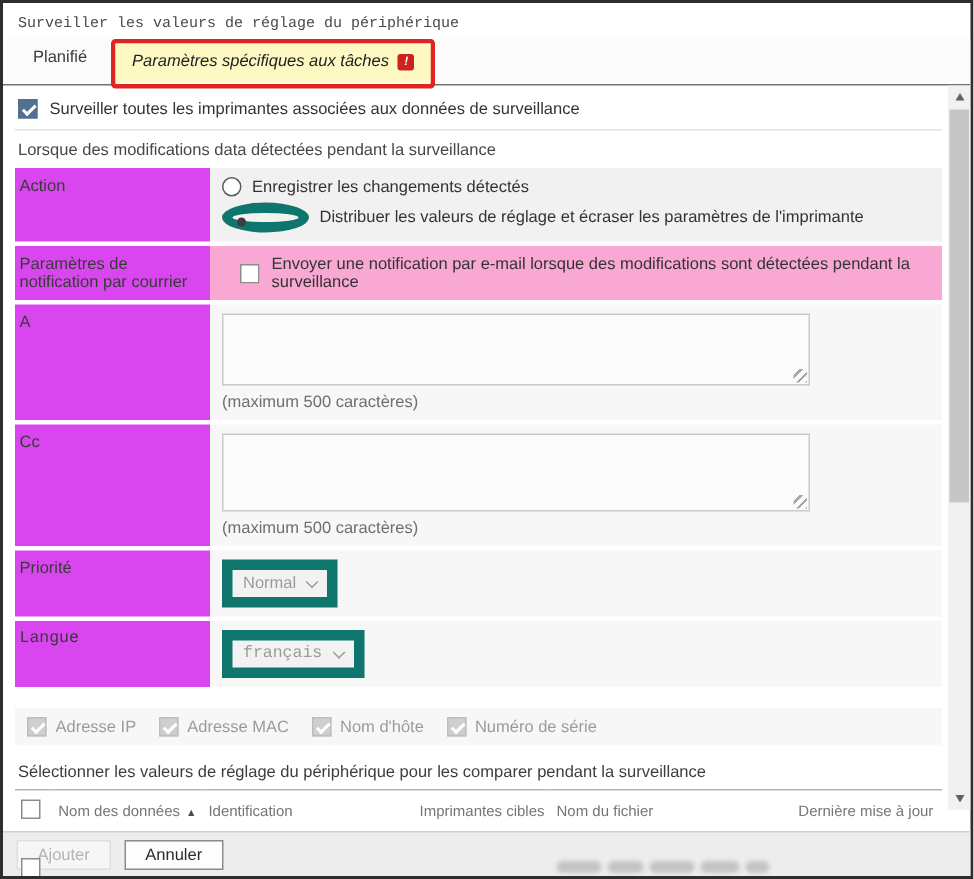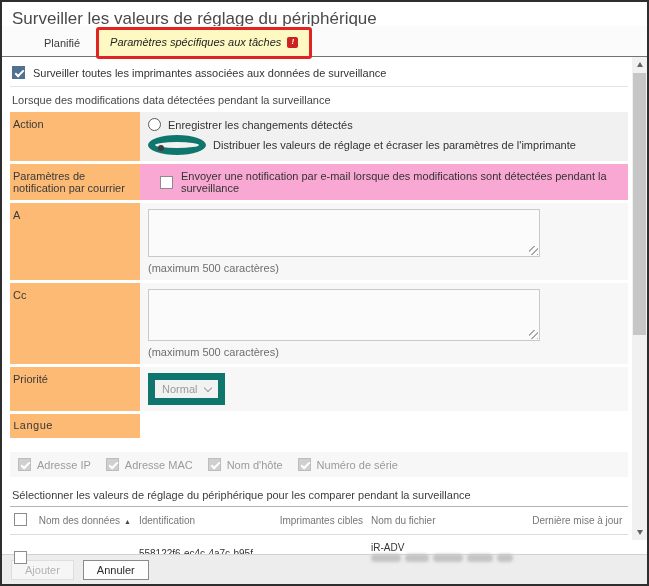--- a/index.html
+++ b/index.html
@@ -4,22 +4,22 @@
 <style>
   * { margin:0; padding:0; box-sizing:border-box; }
   html,body { background:#fff; }
   body { font-family:"Liberation Sans", sans-serif; font-size:11px; color:#333; }
 
   .dialog { width:649px; height:586px; border:2px solid #2e2e2e; background:#fff;
             display:flex; flex-direction:column; overflow:hidden; }
 
   
   .titlebar { padding:7px 10px 3px 10px; height:24px; }
-  .title { color:#4a4a4a; font-size:17px; }
-  .tabbar { height:31px; display:flex; align-items:flex-end; padding-left:26px;
+  .title { color:#4a4a4a; font-size:10px;font-family:Liberation Mono, monospace; }
+  .tabbar { height:31px; display:flex; padding-left:4px;
             border-bottom:1px solid #737373; background:#fbfbfb; position:relative; }
   .tab-inactive { padding:6px 16px 7px 16px; color:#3c3c3c; cursor:default; }
   .tab-active-wrap { border:3px solid #e02424; border-radius:3px; background:#fff;
                      margin-bottom:-3px; z-index:2; }
   .tab-active { display:flex; align-items:center; gap:6px; padding:6px 11px 8px 11px;
                 background:#fef9c3; color:#222;font-style:italic; }
   .badge { width:11px; height:11px; border-radius:2px; background:#cc2222; color:#fff;
            font-size:8px; font-weight:bold; display:inline-flex; align-items:center;
            justify-content:center; line-height:1; }
 
@@ -48,21 +48,21 @@
   .radio { width:13px; height:13px; border:1px solid #5a5a5a; border-radius:50%; background:#fff;
            display:inline-block; position:relative; flex:none; }
   .radio.sel::after { content:""; position:absolute; left:2.5px; top:2.5px; width:6px; height:6px;
            border-radius:50%; background:#3d3d3d; }
 
   .chk-row { display:flex; align-items:center; gap:8px; }
   .lbl-txt { color:#333; }
 
   
   .row { display:flex; margin-bottom:3px; }
-  .row .lbl { width:130px; flex:none; background:#fdba74; padding:6px 6px 6px 3px; color:#3a3a3a; }
+  .row .lbl { width:130px; flex:none; background:#d946ef; padding:6px 6px 6px 3px; color:#3a3a3a; }
   .row .ctl { flex:1; background:#f7f7f7; padding:6px 8px; min-width:0; }
 
   .radio-opt { display:flex; align-items:center; gap:7px; margin-bottom:4px; }
   .radio-opt:last-child { margin-bottom:0; }
 
   .ta-wrap { position:relative; width:392px; border:1px solid #c9c9c9; background:#fbfbfb; }
   .ta { width:100%; border:none; background:transparent; resize:none; display:block; }
   .ta-a { height:46px; } .ta-cc { height:50px; }
   .ta-handle { position:absolute; right:1px; bottom:1px; width:9px; height:9px;
      background:repeating-linear-gradient(135deg, transparent 0 3px, #a8a8a8 3px 4.5px); }
@@ -186,20 +186,26 @@
         <div class="ctl">
           <span class="sel">
             <span>Normal</span>
             <span class="chev"></span>
           </span>
         </div>
       </div>
 
       <div class="row" style="margin-bottom:14px;font-family:Liberation Mono, monospace;">
         <div class="lbl">Langue</div>
+        <div class="ctl">
+          <span class="sel">
+            <span>français</span>
+            <span class="chev"></span>
+          </span>
+        </div>
       </div>
 
       <div class="row">
         <div class="ctl" style="display:flex; align-items:center;">
           <div class="info-opts">
             <span class="info-opt">
               <span class="cb dis-checked"></span>
               <span>Adresse IP</span>
             </span>
             <span class="info-opt">

